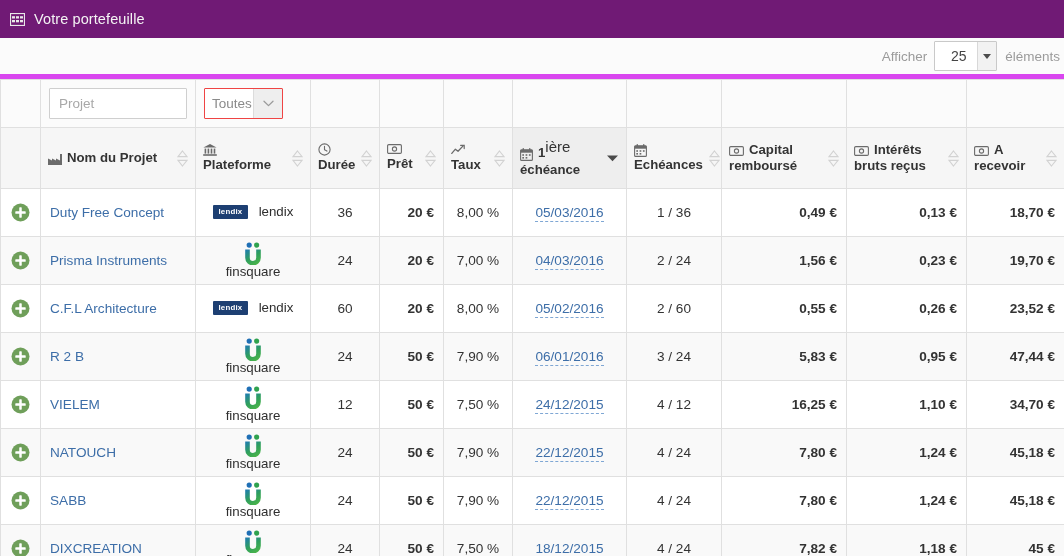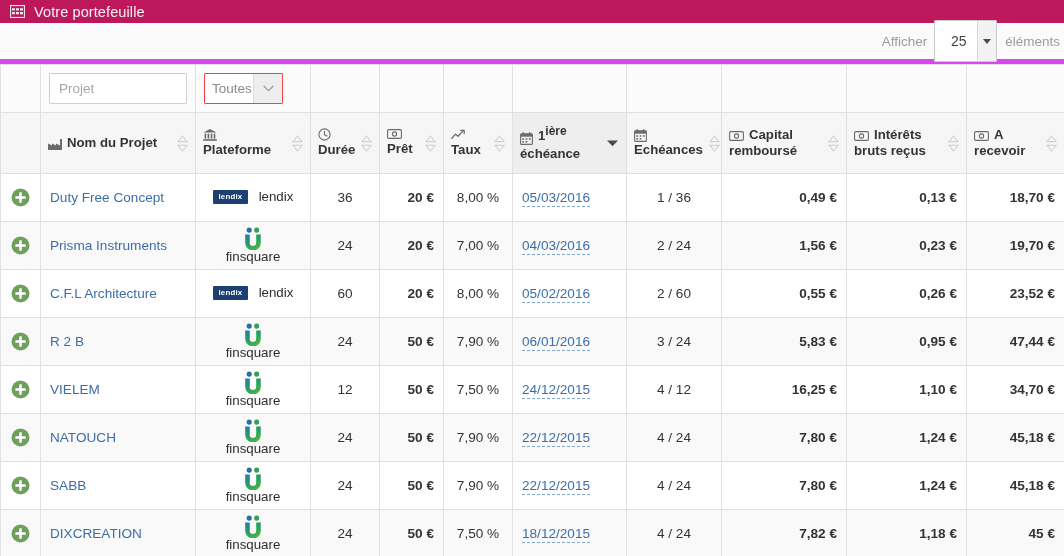--- a/index.html
+++ b/index.html
@@ -7,22 +7,22 @@
     margin: 0; padding: 0;
     width: 1064px; height: 556px;
     overflow: hidden;
     background: #ffffff;
     font-family: "Liberation Sans", sans-serif;
     -webkit-font-smoothing: antialiased;
   }
 
   
   .titlebar {
-    height: 23px;
-    background: #be185d;
+    height: 38px;
+    background: #701a75;
     display: flex;
     align-items: center;
     padding: 0 0 0 10px;
     color: #f2f2f2;
   }
   .titlebar .grid-ico {
     width: 15px; height: 13px;
     margin-right: 9px;
     display: inline-block;
     position: relative;
@@ -45,21 +45,21 @@
     padding-right: 4px;
     border-bottom: 5px solid #d946ef;
   }
   .lengthbar .lbl {
     font-size: 13.5px;
     color: #9b9b9b;
     margin-right: 7px;
   }
   .select-wrap {
     position: relative;
-    width: 63px; height: 42px;
+    width: 63px; height: 30px;
     border: 1px solid #c9c9c9;
     background: #ffffff;
     display: flex;
     align-items: center;
     border-radius: 1px;
   }
   .select-wrap .sel-val {
     flex: 1;
     text-align: center;
     font-size: 14px;
@@ -170,21 +170,21 @@
     top: 1px;
   }
   .th-ico svg { display: block; }
   .sortico {
     flex: 0 0 auto;
     margin-left: 6px;
     width: 11px;
   }
   .sortico svg { display: block; }
   .sortico.desc { width: 13px; }
-  .sup { font-size: 12px; vertical-align: super; font-weight: bold; }
+  .sup { font-size: 15px; vertical-align: super; font-weight: normal; }
 
   
   tr.datarow td {
     height: 48px;
     font-size: 13.6px;
     color: #333;
     padding: 0 9px;
     background: #ffffff;
   }
   tr.datarow.odd td { background: #f9f9f9; }
@@ -232,21 +232,21 @@
   }
   .fins-logo { width: 20px; height: 23px; display:block; }
   .fins-logo svg { display: block; }
 
   td.c-num { text-align: center; }
   td.c-bold { text-align: right; font-weight: bold; }
   td.c-rate { text-align: center; }
   td.c-ech { text-align: center; }
   td.c-money { text-align: right; font-weight: bold; }
 
-  td.c-date { }
+  td.c-date { text-align: center; }
   td.c-date a {
     color: #3d6ea8;
     text-decoration: none;
     border-bottom: 1px dashed #7fa7d4;
     padding-bottom: 1px;
     font-size: 13.6px;
   }
 </style>
 </head>
 <body>

